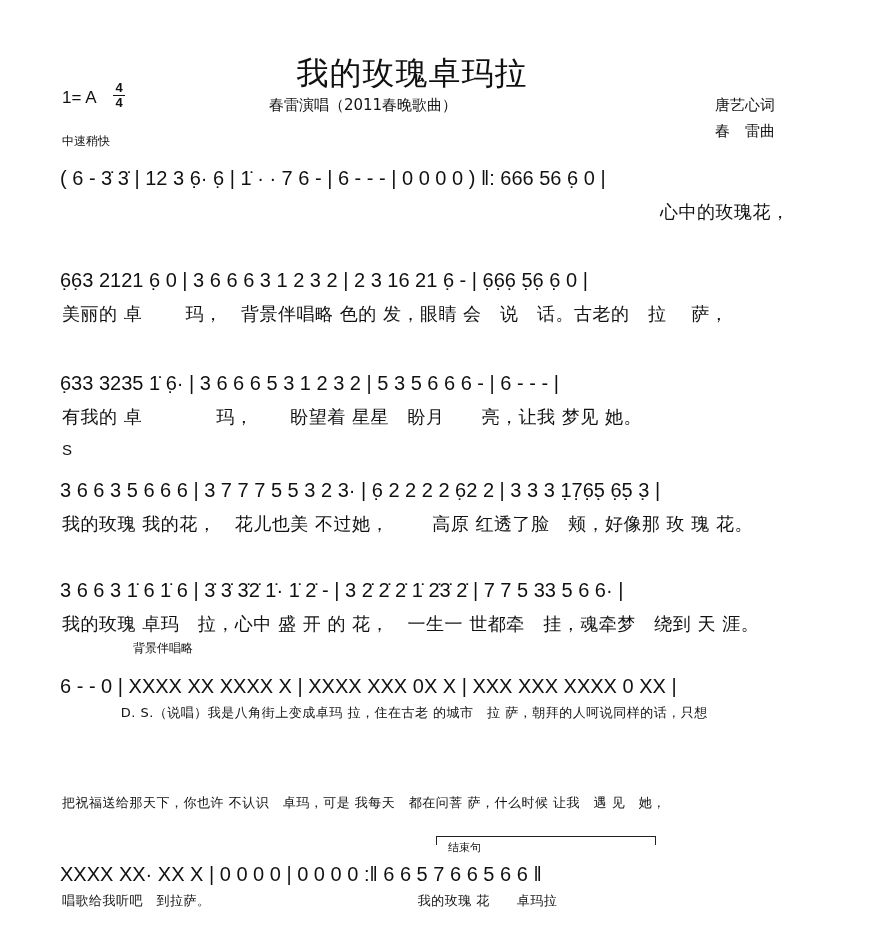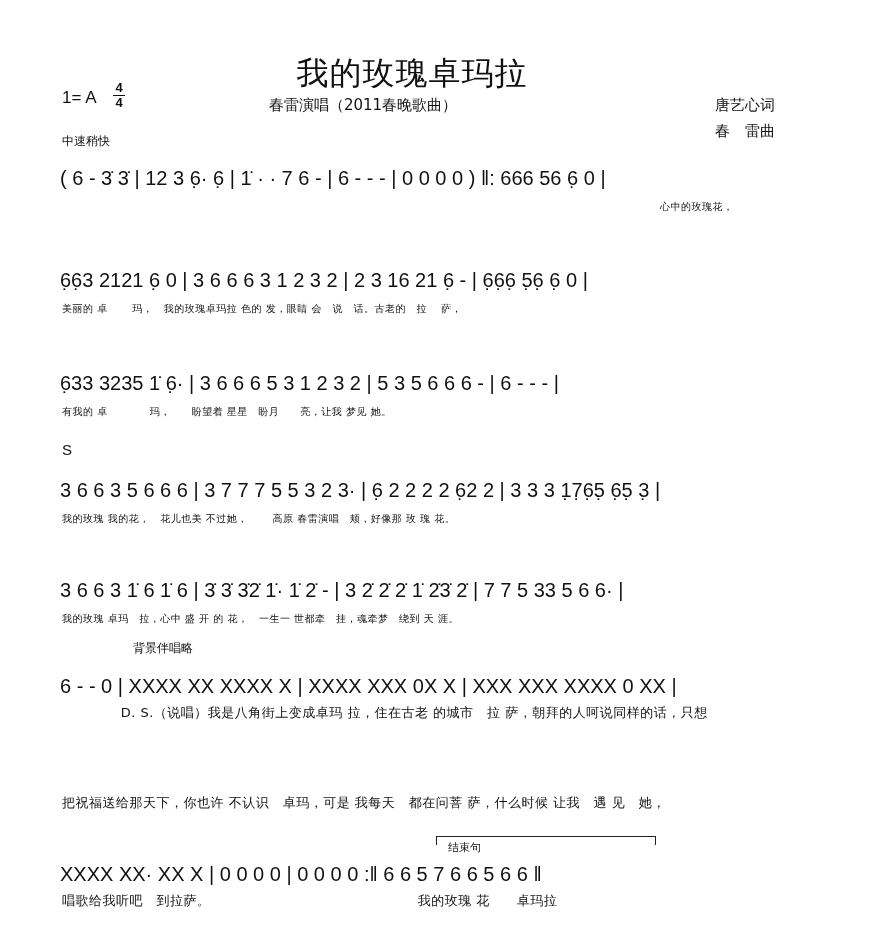--- a/index.html
+++ b/index.html
@@ -7,21 +7,21 @@
   .abs{position:absolute;}
   .title{left:0;width:824px;top:52px;text-align:center;font-size:32px;font-family:"DejaVu Sans",sans-serif;font-weight:normal;letter-spacing:1px;}
   .subtitle{left:0;width:726px;top:96px;text-align:center;font-size:15px;font-family:"DejaVu Sans",sans-serif;}
   .key{left:62px;top:88px;font-size:17px;}
   .timesig{left:113px;top:82px;font-size:13px;line-height:12px;text-align:center;font-weight:bold;}
   .timesig div{border:none;}
   .tempo{left:62px;top:133px;font-size:12px;font-family:"DejaVu Sans",sans-serif;}
   .credits{left:715px;top:92px;font-size:15px;font-family:"DejaVu Sans",sans-serif;line-height:26px;}
   .row{position:absolute;left:60px;width:768px;height:70px;}
   .notes{position:absolute;left:0;top:0;height:30px;white-space:nowrap;font-size:20px;font-family:"Liberation Sans",sans-serif;display:flex;align-items:flex-end;}
-  .lyr{position:absolute;left:2px;top:40px;font-size:10px;font-family:"DejaVu Sans",sans-serif;white-space:pre;letter-spacing:0.5px;}
+  .lyr{position:absolute;left:2px;top:40px;font-size:18px;font-family:"DejaVu Sans",sans-serif;white-space:pre;letter-spacing:0.5px;}
   .mark{left:62px;top:441px;font-size:15px;}
   .bgnote{left:133px;top:640px;font-size:12px;font-family:"DejaVu Sans",sans-serif;}
   .endbox{left:436px;top:836px;width:218px;height:8px;border-top:1.5px solid #222;border-left:1.5px solid #222;border-right:1.5px solid #222;}
   .endlabel{left:448px;top:840px;font-size:11px;font-family:"DejaVu Sans",sans-serif;}
   .ds{font-size:13px;}
 </style>
 </head>
 <body>
 
 <div class="abs title">我的玫瑰卓玛拉</div>
@@ -42,29 +42,29 @@
 <div class="abs bgnote">背景伴唱略</div>
 <div class="abs endbox"></div>
 <div class="abs endlabel">结束句</div>
 
 <div class="row" style="top:160px;">
   <div class="notes">( 6 - 3̇ 3̇ | 12 3 6̣· 6̣ | 1̇ · · 7 6 - | 6 - - - | 0 0 0 0 ) ‖: 666 56 6̣ 0 |</div>
   <div class="lyr" style="left:600px;">心中的玫瑰花，</div>
 </div>
 <div class="row" style="top:262px;">
   <div class="notes">6̣6̣3 2121 6̣ 0 | 3 6 6 6 3 1 2 3 2 | 2 3 16 21 6̣ - | 6̣6̣6̣ 5̣6̣ 6̣ 0 |</div>
-  <div class="lyr">美丽的 卓　　 玛，　我的玫瑰卓玛拉 色的 发，眼睛 会　说　话。古老的　拉　 萨，</div>
+  <div class="lyr">美丽的 卓　　 玛，　背景伴唱略 色的 发，眼睛 会　说　话。古老的　拉　 萨，</div>
 </div>
 <div class="row" style="top:365px;">
   <div class="notes">6̣33 3235 1̇ 6̣· | 3 6 6 6 5 3 1 2 3 2 | 5 3 5 6 6 6 - | 6 - - - |</div>
   <div class="lyr">有我的 卓　　　　玛，　　盼望着 星星　盼月　　亮，让我 梦见 她。</div>
 </div>
 <div class="row" style="top:472px;">
   <div class="notes">3 6 6 3 5 6 6 6 | 3 7 7 7 5 5 3 2 3· | 6̣ 2 2 2 2 6̣2 2 | 3 3 3 1̣7̣6̣5̣ 6̣5̣ 3̣ |</div>
-  <div class="lyr">我的玫瑰 我的花，　花儿也美 不过她，　　 高原 春雷演唱　颊，好像那 玫 瑰 花。</div>
+  <div class="lyr">我的玫瑰 我的花，　花儿也美 不过她，　　 高原 红透了脸　颊，好像那 玫 瑰 花。</div>
 </div>
 <div class="row" style="top:572px;">
   <div class="notes">3 6 6 3 1̇ 6 1̇ 6 | 3̇ 3̇ 3̇2̇ 1̇· 1̇ 2̇ - | 3 2̇ 2̇ 2̇ 1̇ 2̇3̇ 2̇ | 7 7 5 33 5 6 6· |</div>
   <div class="lyr">我的玫瑰 卓玛　拉，心中 盛 开 的 花，　一生一 世都牵　挂，魂牵梦　绕到 天 涯。</div>
 </div>
 <div class="row" style="top:668px;">
   <div class="notes">6 - - 0 |     XXXX XX XXXX X | XXXX XXX 0X X | XXX XXX XXXX 0 XX |</div>
   <div class="lyr ds" style="top:36px;">　　　　 D. S.（说唱）我是八角街上变成卓玛 拉，住在古老 的城市　拉 萨，朝拜的人呵说同样的话，只想</div>
 </div>
 <div class="row" style="top:754px;">

